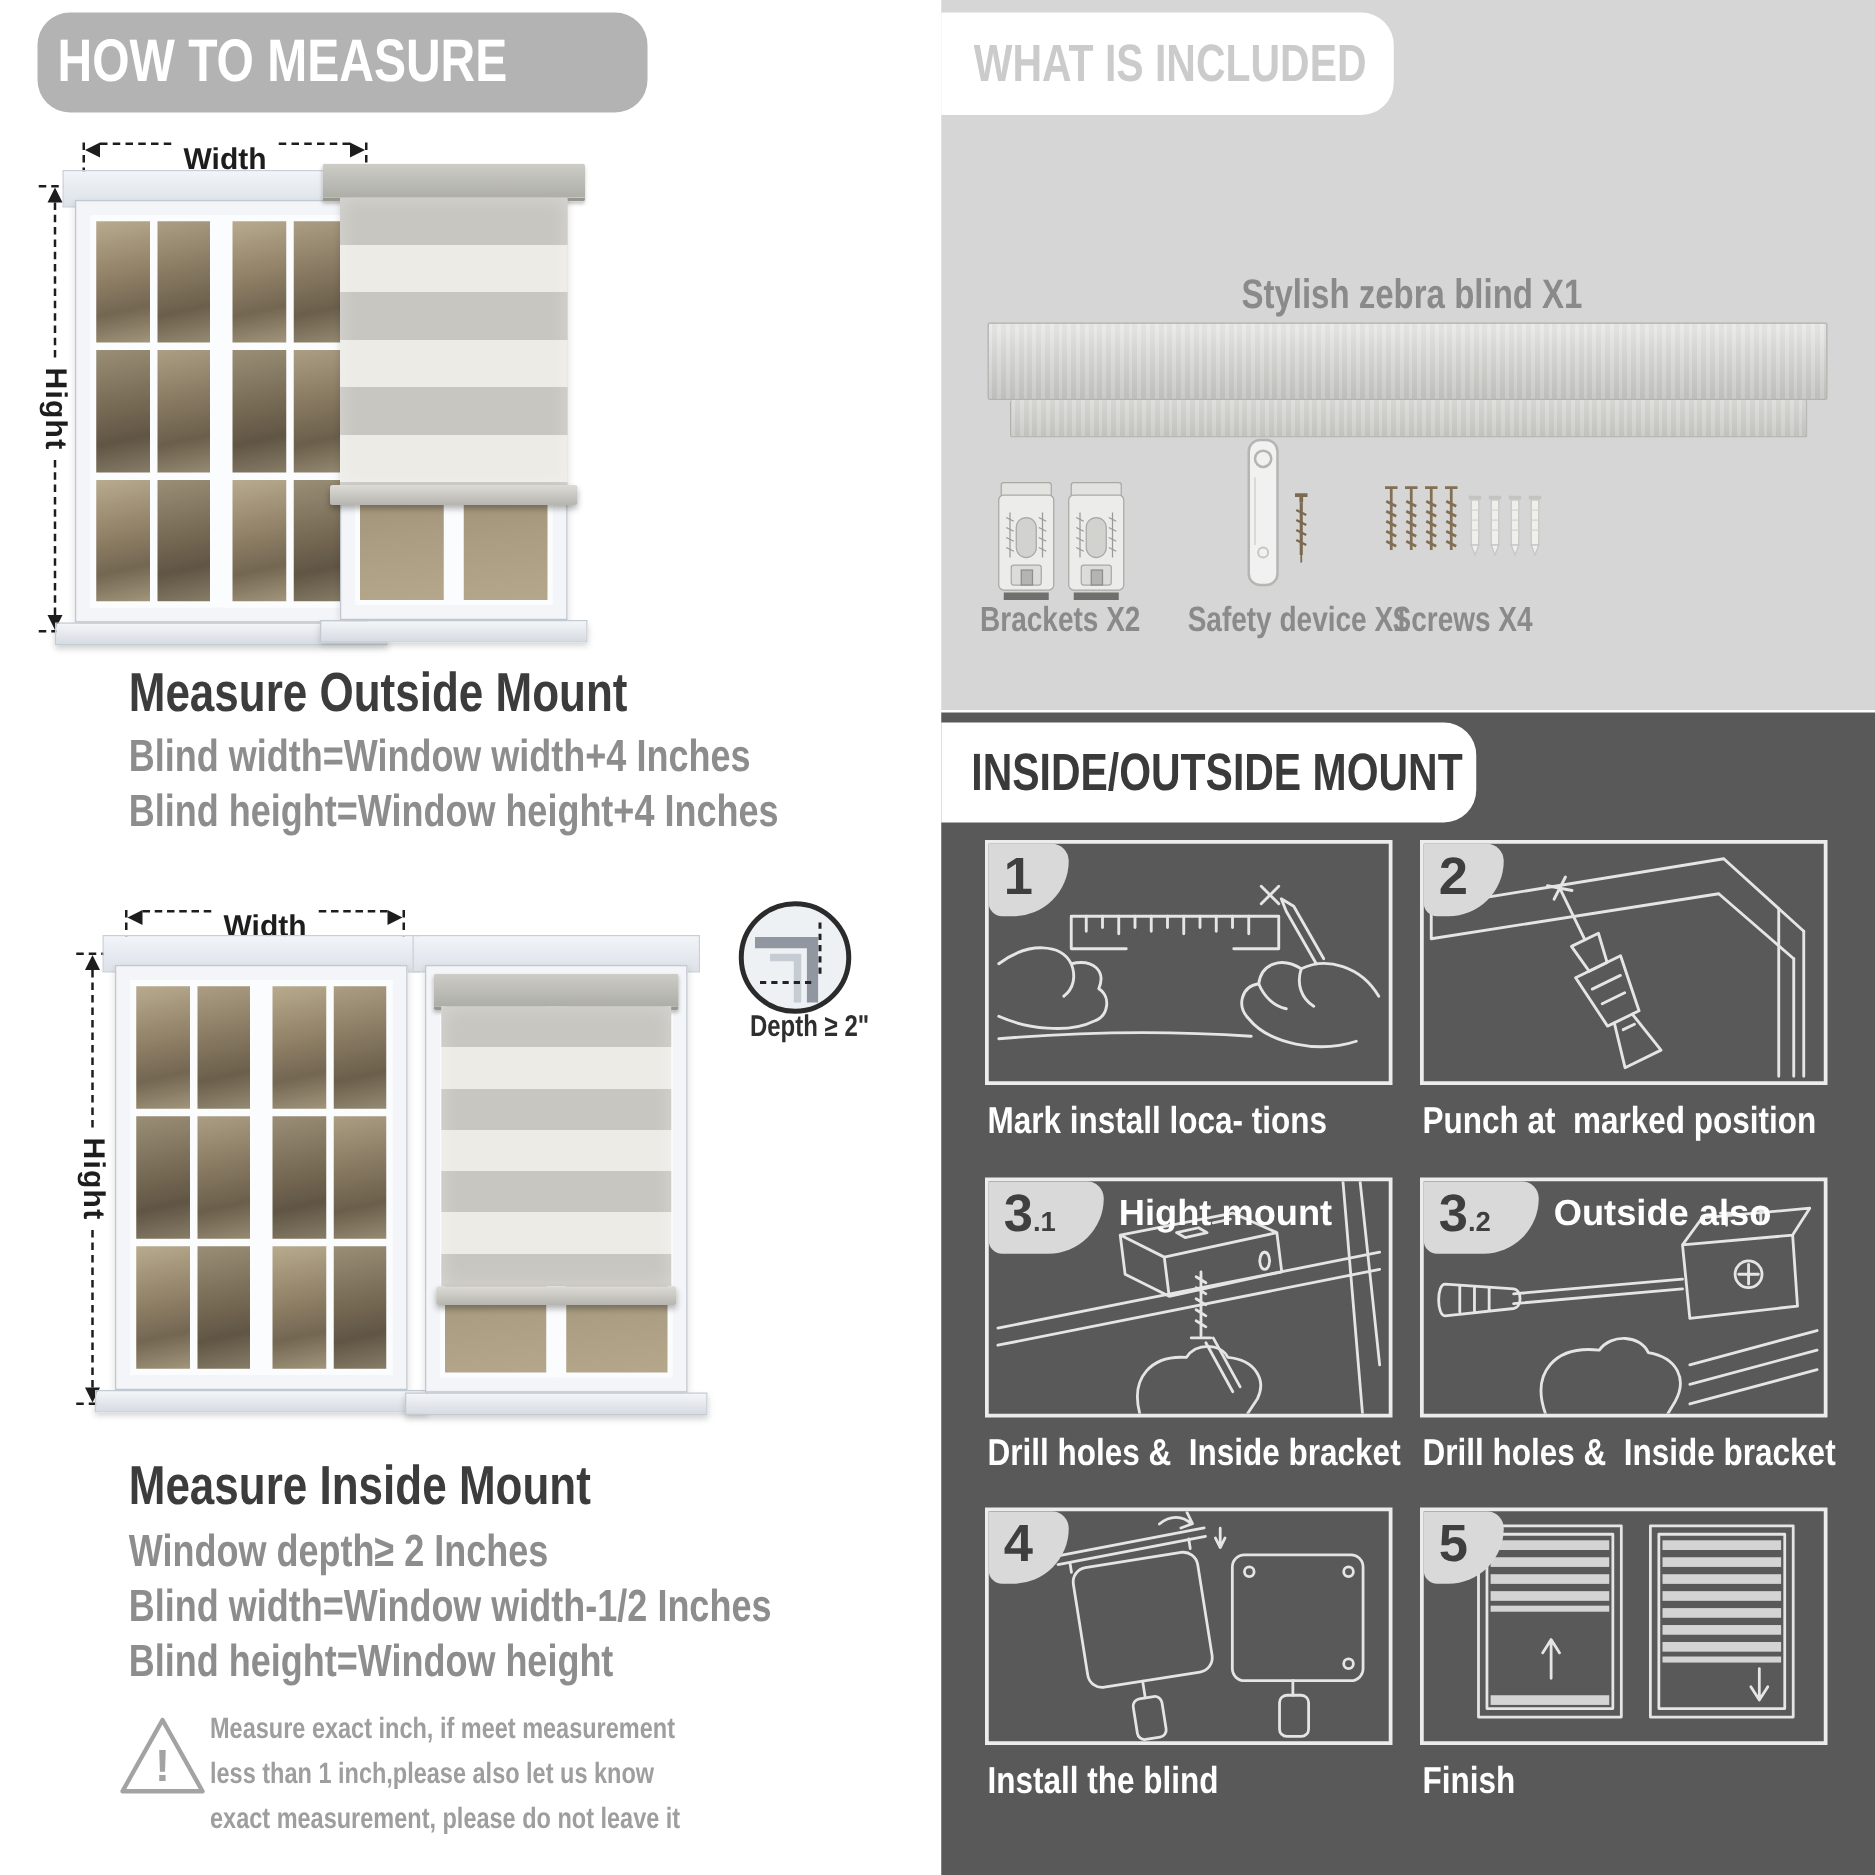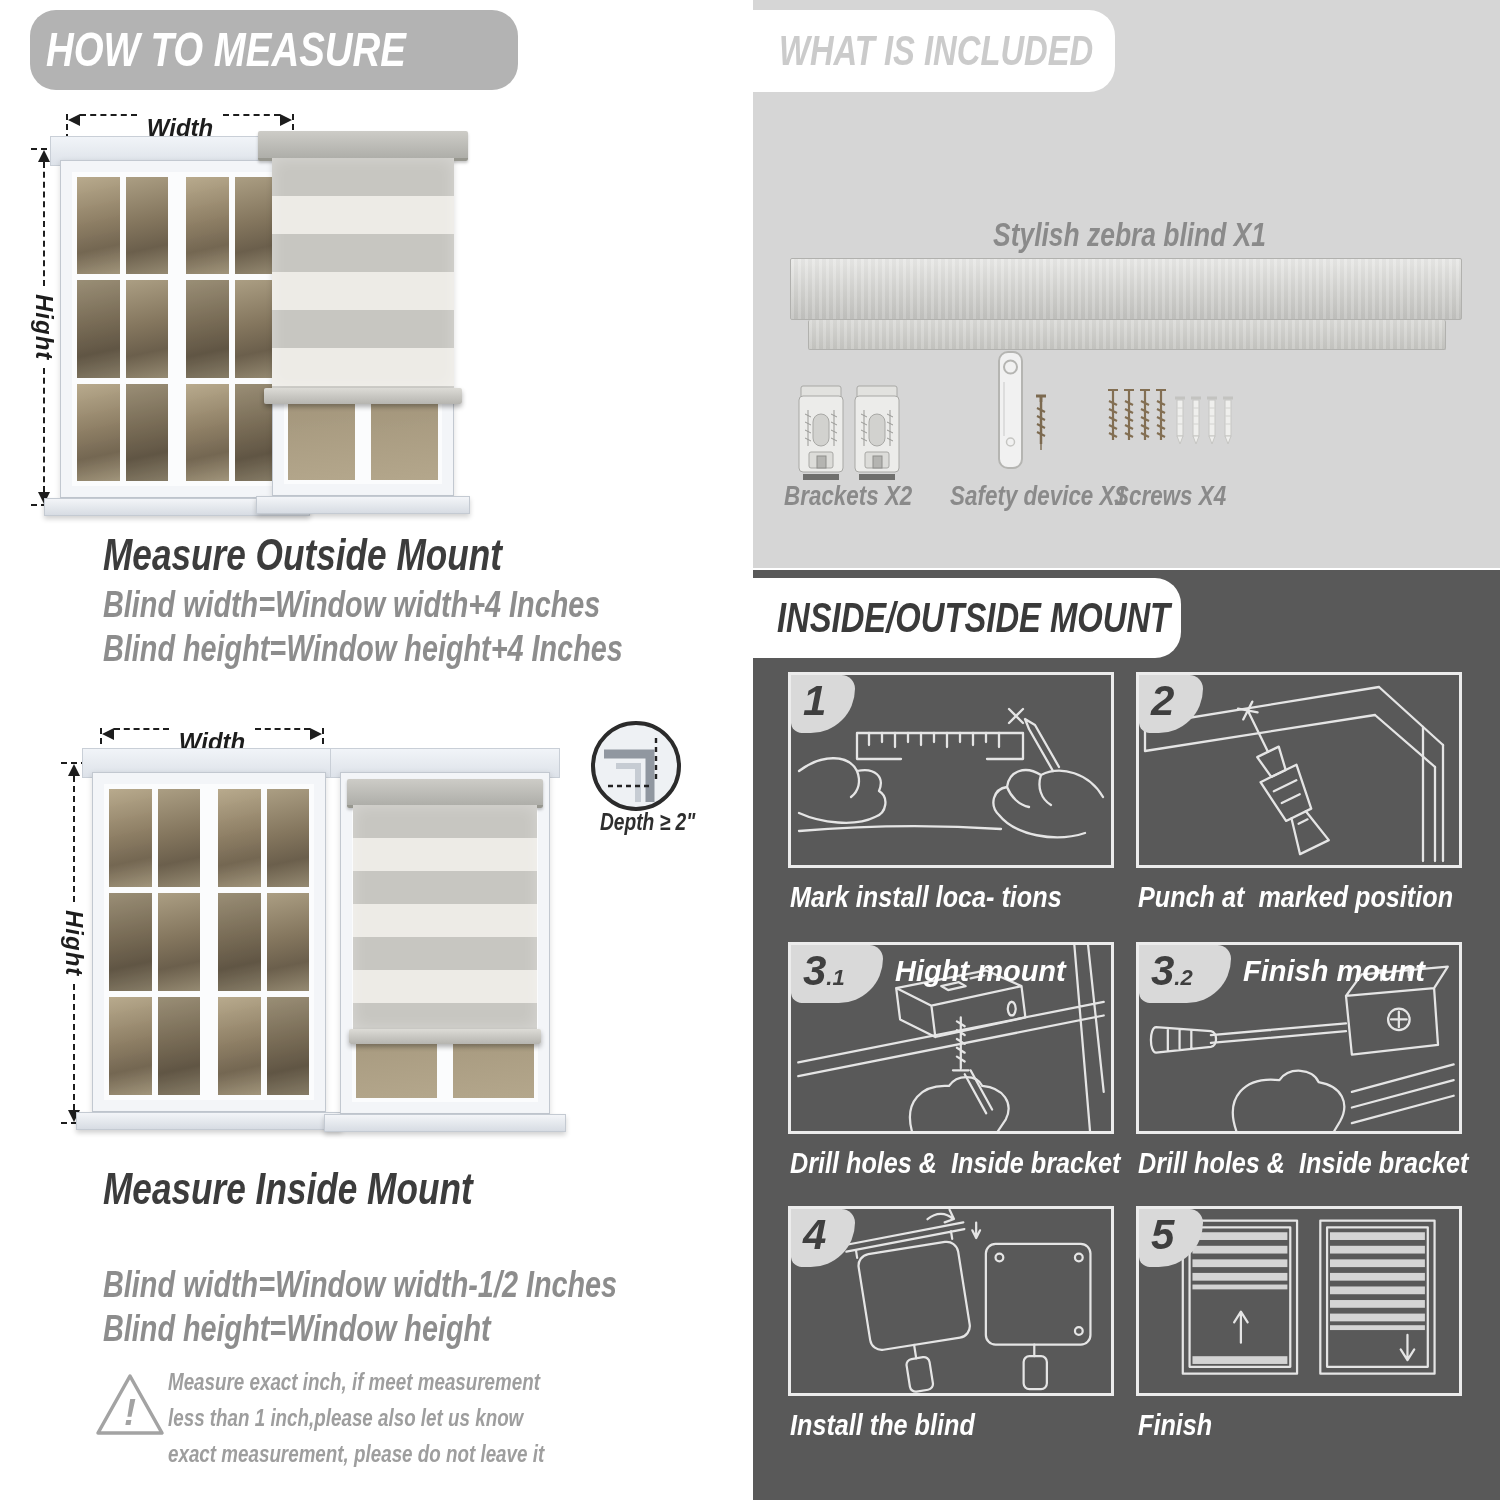--- a/index.html
+++ b/index.html
@@ -1,17 +1,17 @@
 <!DOCTYPE html>
 <html><head>
 <meta charset="utf-8">
 <style>
   html,body{margin:0;padding:0;background:#ffffff;}
   #canvas{position:relative;width:1500px;height:1500px;background:#ffffff;overflow:hidden;
-          font-family:"Liberation Sans", sans-serif;font-style:italic;}
+          font-family:"Liberation Sans", sans-serif;}
   .abs{position:absolute;}
   .sq8{display:inline-block;transform:scaleX(.8);transform-origin:0 50%;white-space:nowrap;}
   .sq78{display:inline-block;transform:scaleX(.78);transform-origin:0 50%;white-space:nowrap;}
   .sq8c{display:inline-block;transform:scaleX(.8);transform-origin:50% 50%;white-space:nowrap;}
 
   
   .h1box{left:30px;top:10px;width:488px;height:80px;background:#b3b3b3;border-radius:26px;
          color:#fff;font-size:48px;font-weight:bold;line-height:80px;padding-left:16px;box-sizing:border-box;}
   .mheading{font-size:44px;font-weight:bold;color:#3c3c3c;}
   .mline{font-size:36px;font-weight:bold;color:#8d8d8d;}
@@ -234,20 +234,23 @@
     <path d="M28 48 H50 V84" fill="none" stroke="#c6ccd3" stroke-width="6"></path>
     <path d="M68 20 V64" stroke="#222" stroke-width="2.4" stroke-dasharray="5 4" fill="none"></path>
     <path d="M20 68 H64" stroke="#222" stroke-width="2.4" stroke-dasharray="5 4" fill="none"></path>
   </svg>
   <div class="abs" style="left:578px;top:808px;width:140px;text-align:center;font-size:24px;font-weight:bold;color:#2e2e2e;">
     <span class="sq8c">Depth ≥ 2"</span>
   </div>
 
   <div class="abs mheading" style="left:103px;top:1164px;">
     <span class="sq8">Measure Inside Mount</span>
+  </div>
+  <div class="abs mline" style="left:103px;top:1220px;">
+    <span class="sq8">Window depth≥ 2 Inches</span>
   </div>
   <div class="abs mline" style="left:103px;top:1264px;">
     <span class="sq8">Blind width=Window width-1/2 Inches</span>
   </div>
   <div class="abs mline" style="left:103px;top:1308px;">
     <span class="sq8">Blind height=Window height</span>
   </div>
 
   <svg class="abs" style="left:92px;top:1368px;" width="76" height="76" viewBox="0 0 76 76">
     <path d="M38 8 L70 65 H6 Z" fill="none" stroke="#a3a3a3" stroke-width="3.5" stroke-linejoin="round"></path>
@@ -417,21 +420,21 @@
       <path class="ln" d="M254 76 h16 M262 68 v16"></path>
       <path class="ln" d="M70 92 L208 80 M70 100 L208 88"></path>
       <path class="ln" d="M14 84 C7 84 7 110 14 110 L70 104 C77 103 77 89 70 88 Z M26 86 v21 M38 86 v20 M50 87 v19"></path>
       <path class="ln" d="M96 190 C84 156 104 134 140 138 C150 124 174 126 180 140 C204 144 212 162 202 180 L196 190"></path>
       <path class="ln" d="M214 150 L318 122 M214 166 L318 138 M214 182 L318 154"></path>
     </svg>
     <div class="badge" style="width:92px;">
       <span class="big">3</span>
         <span class="small">.2</span>
     </div>
-    <div class="steptitle">Finish mount</div>
+    <div class="steptitle">Outside also</div>
   </div>
   <div class="caption" style="left:1138px;top:1146px;">Drill holes &amp;  Inside bracket</div>
 
   <div class="step" style="left:788px;top:1206px;width:326px;height:190px;">
     <svg class="art" viewBox="0 0 320 190">
       <g transform="rotate(-9 120 90)">
         <rect class="ln" x="70" y="40" width="104" height="100" rx="12"></rect>
         <path class="ln" d="M60 34 L184 30 M60 27 L184 23 M70 34 v8 M170 30 v8"></path>
         <path class="ln" d="M148 14 c10 -6 20 -4 26 4 m-2 -10 l3 10 l-10 2"></path>
         <path class="ln" d="M114 140 v14"></path>

